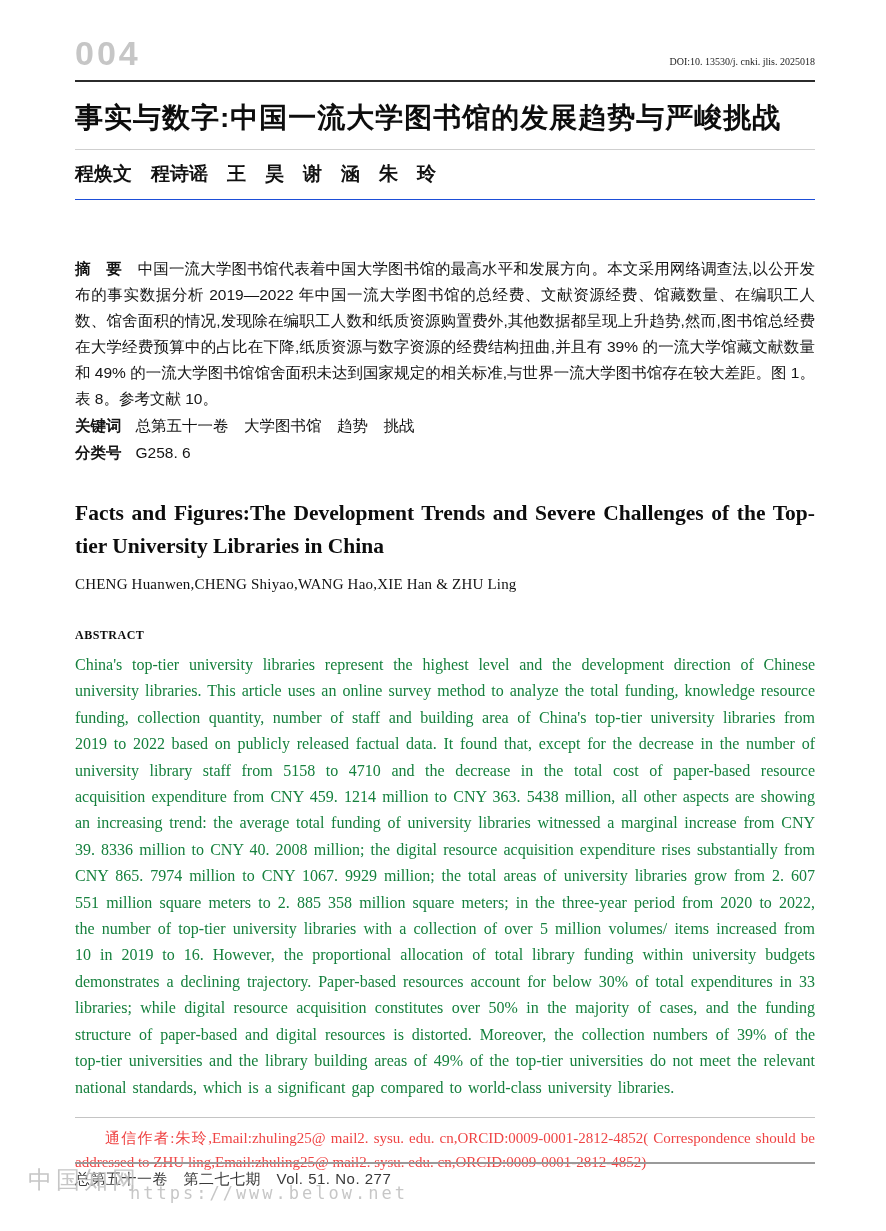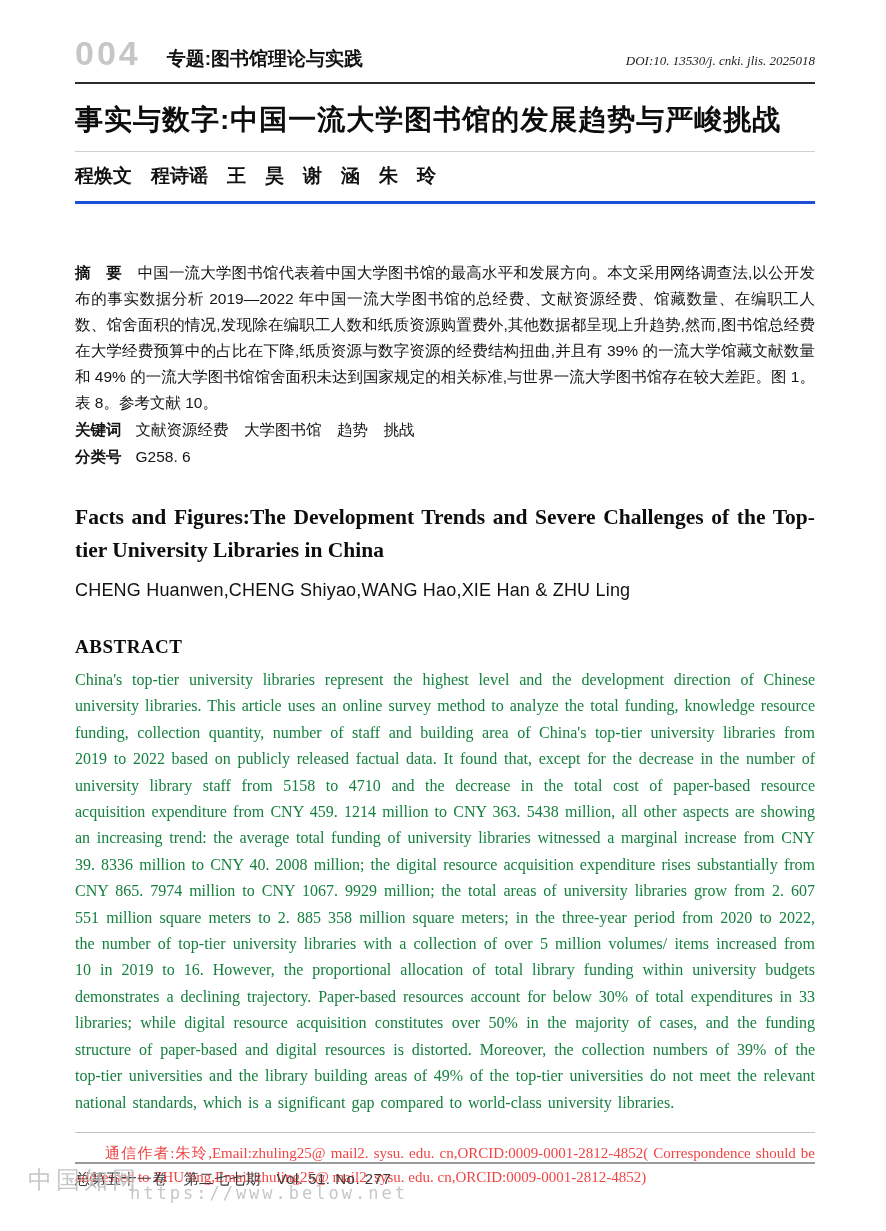--- a/index.html
+++ b/index.html
@@ -25,35 +25,35 @@
     font-size: 34px; font-weight: bold; color: #c6c6c6;
     letter-spacing: 3px; line-height: 1;
   }
   .topic {
     font-size: 19px; font-weight: bold; color: #111;
     margin-left: 26px;
   }
   .doi {
     margin-left: auto;
     font-family: "Liberation Serif", serif;
-    font-size: 13px; color: #222; font-style: italic;
+    font-size: 10px; color: #222;
   }
 
   
   .title-zh {
     margin-top: 17px;
     font-size: 28px; font-weight: bold; color: #0d0d0d;
     letter-spacing: 1px;
     padding-bottom: 12px;
     border-bottom: 1px solid #cfcfcf;
   }
   .authors-zh {
     font-size: 19px; font-weight: bold; color: #111;
     padding: 11px 0 12px 0;
-    border-bottom: 3px solid #1d4ed8;
+    border-bottom: 1px solid #1d4ed8;
   }
 
   
   .abstract-zh {
     margin-top: 56px;
     font-size: 15.5px; line-height: 26px;
     text-align: justify; color: #141414;
   }
   .inline-label { font-weight: bold; }
   .meta-line { font-size: 15.5px; line-height: 27px; color: #141414; }
@@ -62,27 +62,28 @@
   
   .title-en {
     margin-top: 31px;
     font-family: Liberation Serif, serif;
     font-size: 21.5px; color: #0d0d0d;
     line-height: 33px;
     text-align: justify;
   }
   .authors-en {
     margin-top: 13px;
-    font-size: 18px; color: #111;
+    font-size: 15px; color: #111;
     letter-spacing: 0.2px;
+    font-family: Liberation Serif, serif;
   }
   .abstract-heading {
     margin-top: 35px;
     font-family: "Liberation Serif", serif;
-    font-size: 19px; font-weight: bold; color: #0d0d0d;
+    font-size: 12px; font-weight: bold; color: #0d0d0d;
     letter-spacing: 0.5px;
   }
   .abstract-en {
     margin-top: 9px;
     font-family: "Liberation Serif", serif;
     font-size: 16px; line-height: 26.4px;
     text-align: justify; color: #15803d;
     word-spacing: 2px;
   }
 
@@ -122,31 +123,30 @@
   }
 </style>
 </head>
 <body>
 
 <div class="page">
   <div class="content">
 
     <div class="header-row">
       <span class="page-number">004</span>
-      <span class="topic">专题:图书馆理论与实践</span>
       <span class="doi">DOI:10. 13530/j. cnki. jlis. 2025018</span>
     </div>
 
     <h1 class="title-zh">事实与数字:中国一流大学图书馆的发展趋势与严峻挑战</h1>
 
     <div class="authors-zh">程焕文　程诗谣　王　昊　谢　涵　朱　玲</div>
 
     <p class="abstract-zh"><span class="inline-label">摘　要</span><span>　</span><span>中国一流大学图书馆代表着中国大学图书馆的最高水平和发展方向。本文采用网络调查法,以公开发布的事实数据分析 2019—2022 年中国一流大学图书馆的总经费、文献资源经费、馆藏数量、在编职工人数、馆舍面积的情况,发现除在编职工人数和纸质资源购置费外,其他数据都呈现上升趋势,然而,图书馆总经费在大学经费预算中的占比在下降,纸质资源与数字资源的经费结构扭曲,并且有 39% 的一流大学馆藏文献数量和 49% 的一流大学图书馆馆舍面积未达到国家规定的相关标准,与世界一流大学图书馆存在较大差距。图 1。表 8。参考文献 10。</span></p>
 
-    <p class="meta-line"><span class="inline-label">关键词</span><span>文献资源经费　大学图书馆　趋势　挑战</span></p>
+    <p class="meta-line"><span class="inline-label">关键词</span><span>总第五十一卷　大学图书馆　趋势　挑战</span></p>
 
     <p class="meta-line"><span class="inline-label">分类号</span><span>G258. 6</span></p>
 
     <h2 class="title-en">Facts and Figures:The Development Trends and Severe Challenges of the Top-tier University Libraries in China</h2>
 
     <div class="authors-en">CHENG Huanwen,CHENG Shiyao,WANG Hao,XIE Han &amp; ZHU Ling</div>
 
     <h3 class="abstract-heading">ABSTRACT</h3>
 
     <p class="abstract-en">China's top-tier university libraries represent the highest level and the development direction of Chinese university libraries. This article uses an online survey method to analyze the total funding, knowledge resource funding, collection quantity, number of staff and building area of China's top-tier university libraries from 2019 to 2022 based on publicly released factual data. It found that, except for the decrease in the number of university library staff from 5158 to 4710 and the decrease in the total cost of paper-based resource acquisition expenditure from CNY 459. 1214 million to CNY 363. 5438 million, all other aspects are showing an increasing trend: the average total funding of university libraries witnessed a marginal increase from CNY 39. 8336 million to CNY 40. 2008 million; the digital resource acquisition expenditure rises substantially from CNY 865. 7974 million to CNY 1067. 9929 million; the total areas of university libraries grow from 2. 607 551 million square meters to 2. 885 358 million square meters; in the three-year period from 2020 to 2022, the number of top-tier university libraries with a collection of over 5 million volumes/ items increased from 10 in 2019 to 16. However, the proportional allocation of total library funding within university budgets demonstrates a declining trajectory. Paper-based resources account for below 30% of total expenditures in 33 libraries; while digital resource acquisition constitutes over 50% in the majority of cases, and the funding structure of paper-based and digital resources is distorted. Moreover, the collection numbers of 39% of the top-tier universities and the library building areas of 49% of the top-tier universities do not meet the relevant national standards, which is a significant gap compared to world-class university libraries.</p>

